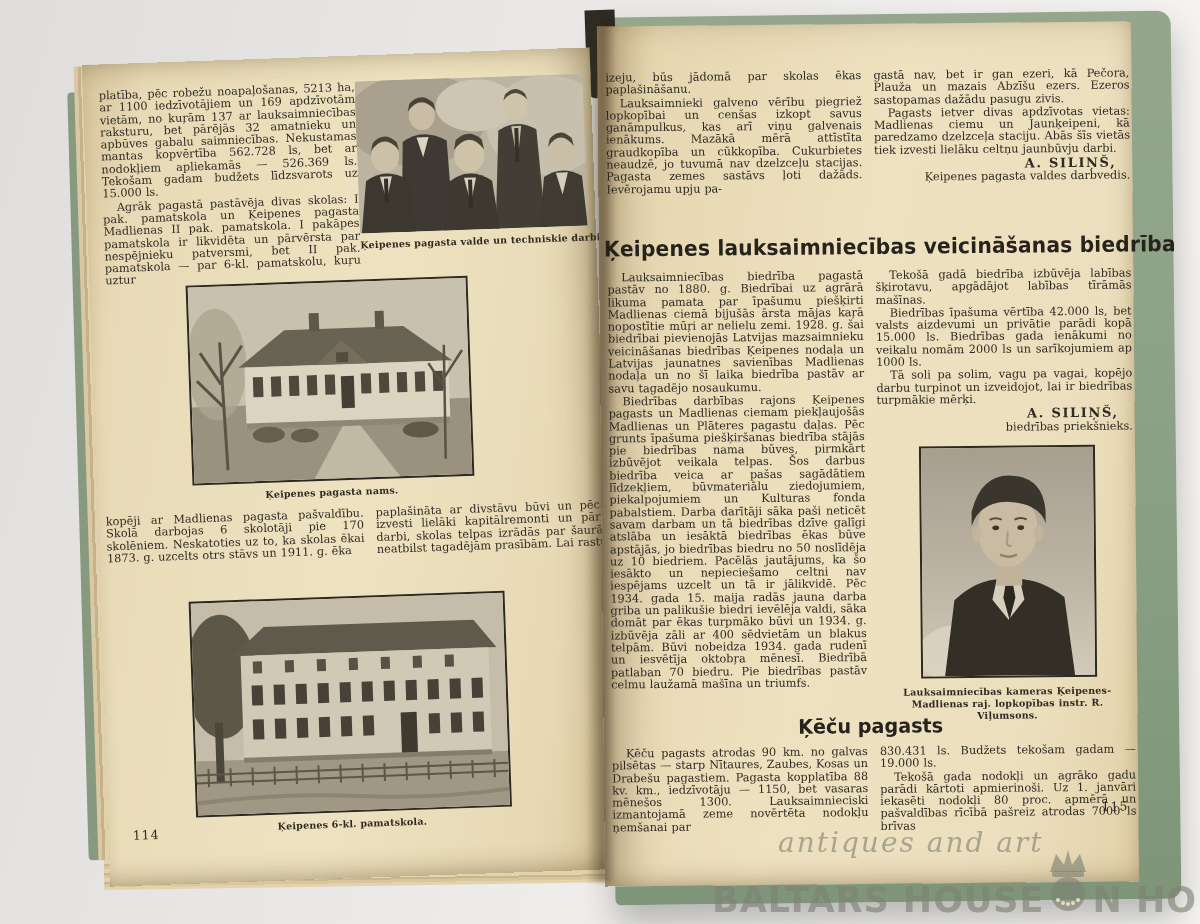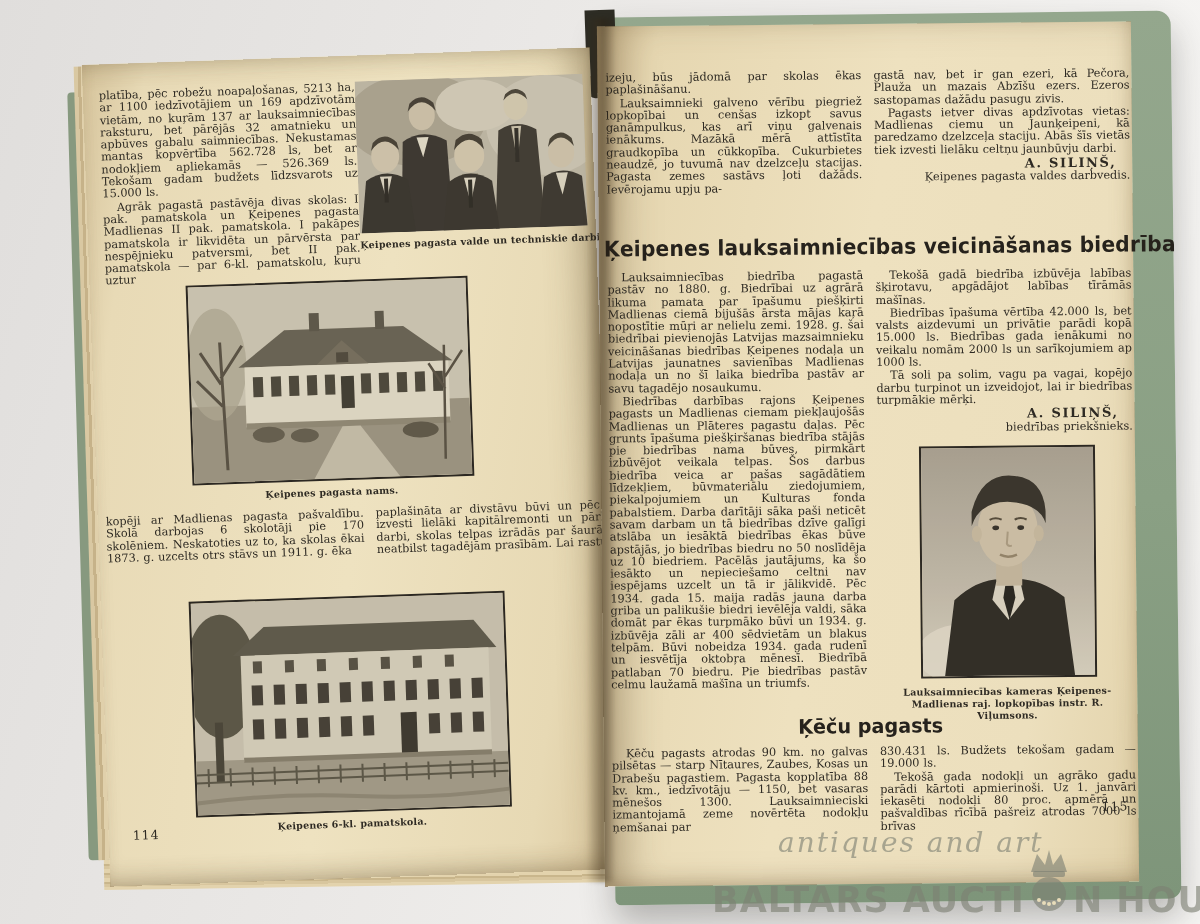--- a/index.html
+++ b/index.html
@@ -292,21 +292,21 @@
       </div>
     </div>
 
     <div class="pagenum" style="right:10px;top:777px;">115</div>
   </div>
 
   <div class="gutter-shadow"></div>
 
   <div class="watermark" id="wm1">antiques and art</div>
   <div class="watermark" id="wm2">
-    <span>BALTARS AUCTI</span><span class="logo"><svg viewBox="0 0 46 64" width="46" height="64">
+    <span>BALTARS HOUSE</span><span class="logo"><svg viewBox="0 0 46 64" width="46" height="64">
         <polygon points="5,24 11,6 19,17 23,2 27,17 35,6 41,24" fill="rgba(125,127,115,.62)"></polygon>
         <rect x="7" y="23" width="32" height="6" rx="2" fill="rgba(125,127,115,.62)"></rect>
         <circle cx="23" cy="46" r="17" fill="rgba(125,127,115,.62)"></circle>
         <circle cx="13" cy="52" r="2" fill="#e8dcba"></circle>
           <circle cx="18" cy="55" r="2" fill="#e8dcba"></circle>
         <circle cx="23" cy="56" r="2" fill="#e8dcba"></circle>
           <circle cx="28" cy="55" r="2" fill="#e8dcba"></circle>
         <circle cx="33" cy="52" r="2" fill="#e8dcba"></circle>
       </svg></span><span>N HOUSE</span>
   </div>

